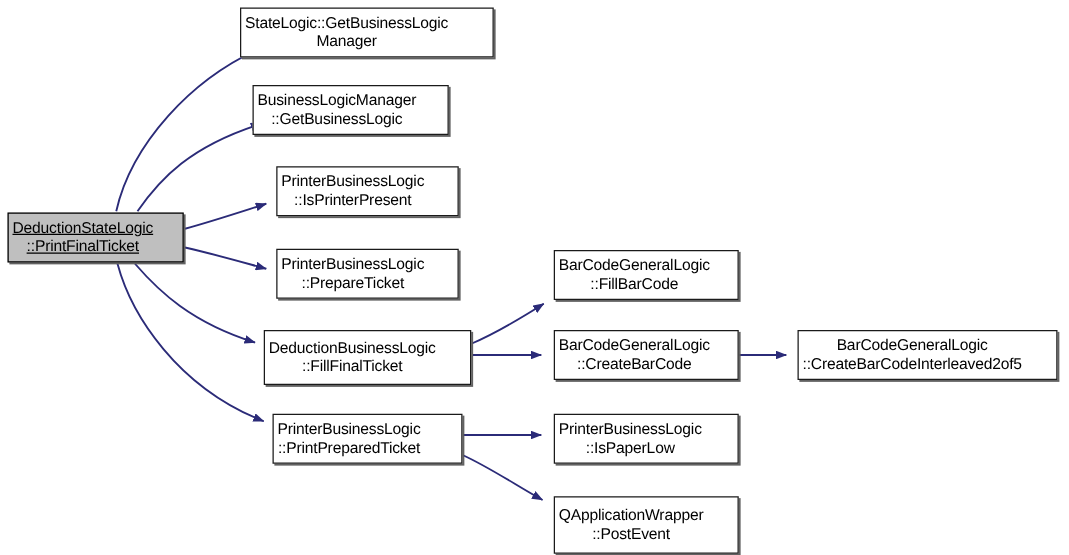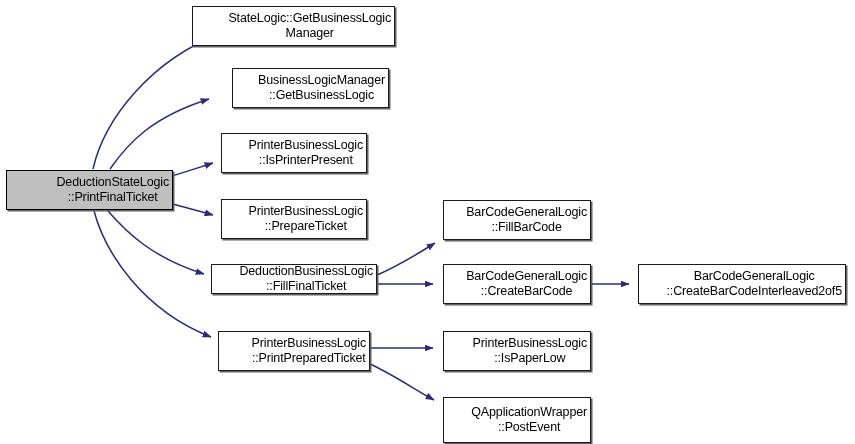--- a/index.html
+++ b/index.html
@@ -21,21 +21,21 @@
     top: 0;
     width: 855px;
     height: 444px;
     pointer-events: none;
   }
   .node {
     position: absolute;
     box-sizing: border-box;
     display: flex;
     align-items: center;
-    justify-content: flex-end;
+    justify-content: flex-start;
     text-align: center;
     background: #ffffff;
     border: 1px solid #1a1a1a;
     color: #000000;
     font-size: 12.5px;
     line-height: 15px;
     letter-spacing: -0.15px;
     white-space: pre-line;
     box-shadow: 1.5px 1.5px 0 0 rgba(90,90,90,0.95);
     z-index: 2;
@@ -69,31 +69,31 @@
         <path d="M 94,211 C 105,252 142,310 211,337" marker-end="url(#arrowhead)" stroke="#2b2b78"></path>
         <path d="M 377,275 C 396,267 416,255 435,243" marker-end="url(#arrowhead)" stroke="#2b2b78"></path>
         <path d="M 378,284 C 396,284 414,284 433,284" marker-end="url(#arrowhead)" stroke="#2b2b78"></path>
         <path d="M 591,284 C 604,284 616,284 629,284" marker-end="url(#arrowhead)" stroke="#2b2b78"></path>
         <path d="M 370,348 C 390,348 412,348 433,348" marker-end="url(#arrowhead)" stroke="#2b2b78"></path>
         <path d="M 370,364 C 392,374 414,389 434,400" marker-end="url(#arrowhead)" stroke="#2b2b78"></path>
       </g>
   </svg>
 
   <div id="nodes-layer">
-      <div class="node highlight" style="left: 6px; top: 170px; width: 167px; height: 40px;"><span class="label">DeductionStateLogic
+      <div class="node highlight" style="left: 6px; top: 170px; width: 141px; height: 40px; text-decoration: underline;"><span class="label">DeductionStateLogic
 ::PrintFinalTicket</span></div>
       <div class="node" style="left: 192px; top: 6px; width: 203px; height: 40px;"><span class="label">StateLogic::GetBusinessLogic
 Manager</span></div>
-      <div class="node" style="left: 232px; top: 68px; width: 157px; height: 40px;"><span class="label">BusinessLogicManager
+      <div class="node" style="left: 202px; top: 68px; width: 157px; height: 40px;"><span class="label">BusinessLogicManager
 ::GetBusinessLogic</span></div>
       <div class="node" style="left: 221px; top: 133px; width: 146px; height: 40px;"><span class="label">PrinterBusinessLogic
 ::IsPrinterPresent</span></div>
       <div class="node" style="left: 221px; top: 199px; width: 146px; height: 40px;"><span class="label">PrinterBusinessLogic
 ::PrepareTicket</span></div>
-      <div class="node" style="left: 211px; top: 264px; width: 166px; height: 30px;"><span class="label">DeductionBusinessLogic
+      <div class="node" style="left: 211px; top: 264px; width: 166px; height: 44px;"><span class="label">DeductionBusinessLogic
 ::FillFinalTicket</span></div>
       <div class="node" style="left: 218px; top: 331px; width: 152px; height: 40px;"><span class="label">PrinterBusinessLogic
 ::PrintPreparedTicket</span></div>
       <div class="node" style="left: 443px; top: 200px; width: 148px; height: 40px;"><span class="label">BarCodeGeneralLogic
 ::FillBarCode</span></div>
       <div class="node" style="left: 443px; top: 264px; width: 148px; height: 40px;"><span class="label">BarCodeGeneralLogic
 ::CreateBarCode</span></div>
       <div class="node" style="left: 443px; top: 331px; width: 148px; height: 40px;"><span class="label">PrinterBusinessLogic
 ::IsPaperLow</span></div>
       <div class="node" style="left: 443px; top: 397px; width: 148px; height: 46px;"><span class="label">QApplicationWrapper

